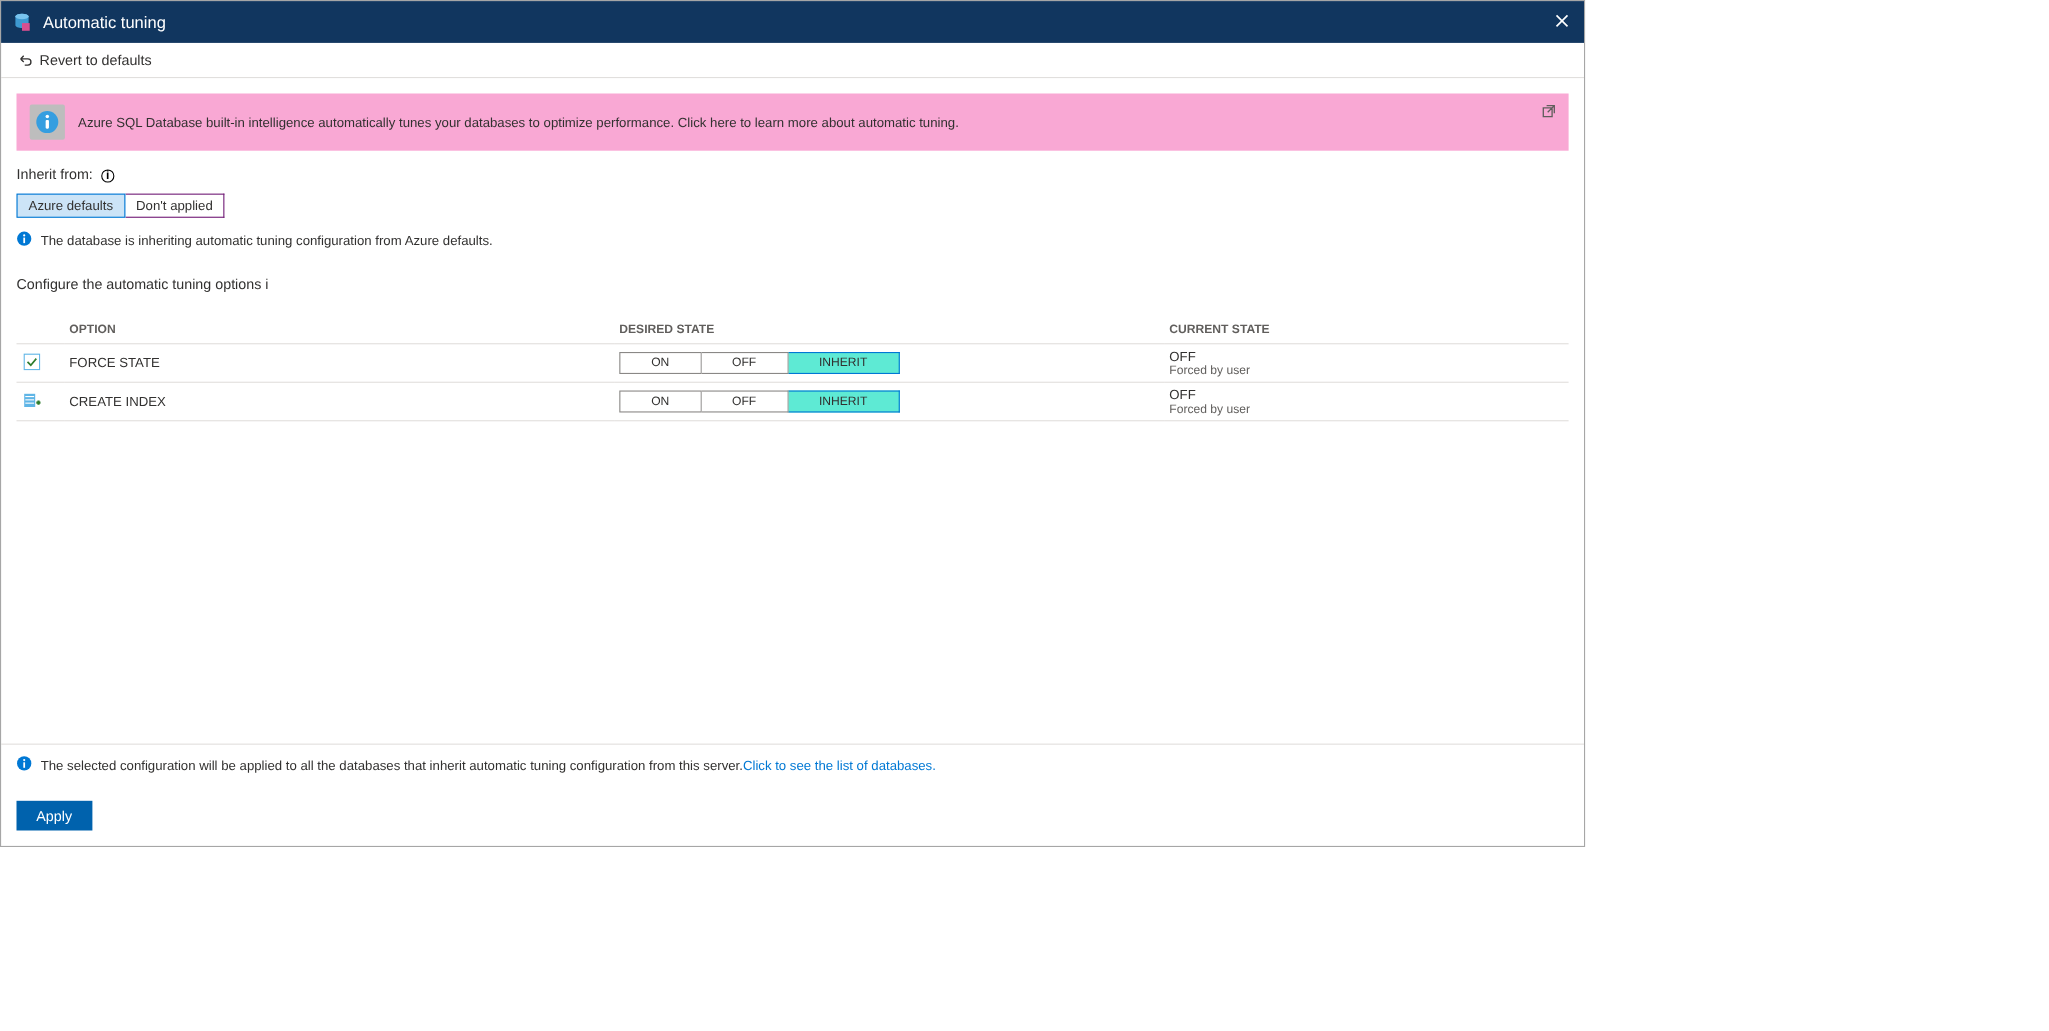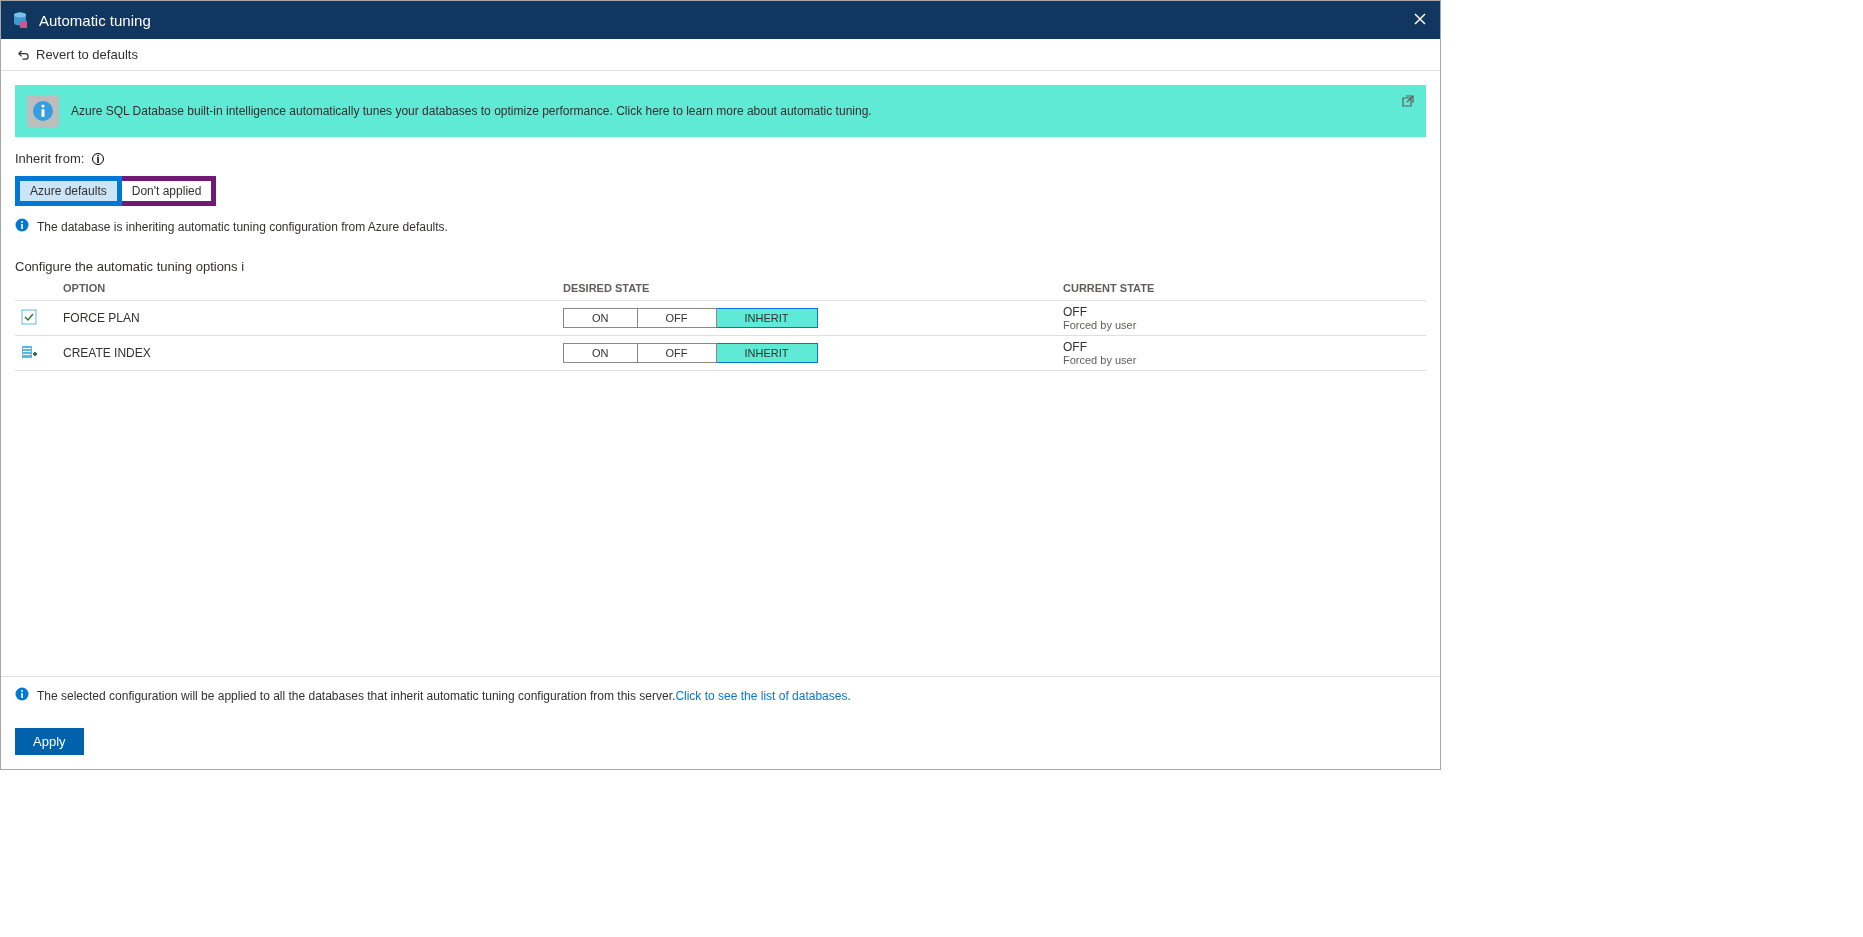--- a/index.html
+++ b/index.html
@@ -6,33 +6,33 @@
   body { font-family: "Segoe UI", Arial, sans-serif; font-size: 13px; color: #323130; background: #ffffff; overflow: hidden; }
   .blade { width: 1441px; height: 770px; border: 1px solid #a6a6a6; display: flex; flex-direction: column; }
   .blade-header { background: #11365f; color: #ffffff; height: 38px; display: flex; align-items: center; padding: 0 10px; }
   .blade-header .title-icon { width: 18px; height: 18px; margin-right: 10px; }
   .blade-header .title { font-size: 15px; font-weight: 400; flex: 1; }
   .close-btn { color: #ffffff; font-size: 14px; cursor: pointer; padding: 4px; }
   .toolbar { height: 32px; border-bottom: 1px solid #e1dfdd; display: flex; align-items: center; padding: 0 14px; }
   .toolbar .tool-item { display: flex; align-items: center; cursor: pointer; font-size: 13px; }
   .toolbar .tool-item svg { width: 15px; height: 15px; margin-right: 6px; }
   .content { flex: 1; padding: 14px; overflow-y: auto; }
-  .info-banner { background: #5eead4; display: flex; align-items: center; padding: 10px 12px; margin-bottom: 14px; position: relative; }
+  .info-banner { background: #f9a8d4; display: flex; align-items: center; padding: 10px 12px; margin-bottom: 14px; position: relative; }
   .info-banner .info-icon-box { width: 32px; height: 32px; background: #bdbdbd; display: flex; align-items: center; justify-content: center; margin-right: 12px; border-radius: 2px; }
   .info-banner .info-text { flex: 1; font-size: 12px; color: #323130; }
   .info-banner .popout { position: absolute; right: 12px; top: 10px; color: #605e5c; cursor: pointer; }
   .label-row { margin-bottom: 10px; font-size: 13px; }
   .label-row .help-icon { font-size: 11px; margin-left: 4px; color: #000; display: inline-block; width: 12px; height: 12px; border: 1px solid #000; border-radius: 50%; text-align: center; line-height: 11px; font-weight: bold; }
   .segmented { display: inline-flex; margin-bottom: 12px; }
-  .segmented .seg-btn { border: 5px solid #701a75; padding: 3px 10px; font-size: 12px; background: #ffffff; cursor: pointer; }
+  .segmented .seg-btn { border: 1px solid #701a75; padding: 3px 10px; font-size: 12px; background: #ffffff; cursor: pointer; }
   .segmented .seg-btn + .seg-btn { border-left: none; }
   .segmented .seg-btn.selected { background: #cce4f7; border-color: #0078d4; position: relative; }
   .inline-info { display: flex; align-items: center; margin-bottom: 24px; font-size: 12px; color: #323130; }
   .inline-info .blue-info { color: #0078d4; margin-right: 8px; }
-  .section-label { font-size: 13px; margin-bottom: 2px; }
+  .section-label { font-size: 13px; margin-bottom: 22px; }
   .opt-table { width: 100%; border-collapse: collapse; }
   .opt-table th { text-align: left; font-size: 11px; font-weight: 600; color: #605e5c; padding: 6px 4px; border-bottom: 1px solid #e1dfdd; text-transform: uppercase; }
   .opt-table td { padding: 4px 4px; border-bottom: 1px solid #e1dfdd; font-size: 12px; vertical-align: middle; }
   .opt-table .icon-cell { width: 44px; text-align: left; padding-left: 6px; }
   .opt-table .option-cell { width: 500px; }
   .opt-table .state-cell { width: 500px; }
   .state-toggle { display: inline-flex; }
   .state-toggle .tg { border: 1px solid #8a8886; padding: 3px 28px; font-size: 11px; background: #ffffff; cursor: pointer; min-width: 44px; text-align: center; }
   .state-toggle .tg + .tg { border-left: none; }
   .state-toggle .tg.selected { background: #5eead4; border-color: #0078d4; }
@@ -128,21 +128,21 @@
         </tr>
       </thead>
       <tbody>
         <tr>
           <td class="icon-cell">
             <svg class="row-icon" viewBox="0 0 16 16">
                 <rect x="1" y="1" width="14" height="14" fill="none" stroke="#5fb5e6"></rect>
                 <path d="M4 8l3 3 5-6" stroke="#2e7c2e" fill="none" stroke-width="1.5"></path>
               </svg>
           </td>
-          <td class="option-cell">FORCE PLAN</td>
+          <td class="option-cell">FORCE STATE</td>
           <td class="state-cell">
             <div class="state-toggle">
               <div class="tg">ON</div>
               <div class="tg">OFF</div>
               <div class="tg selected">INHERIT</div>
             </div>
           </td>
           <td class="current-cell">
             <div class="cval">OFF</div>
             <div class="csub">Forced by user</div>

